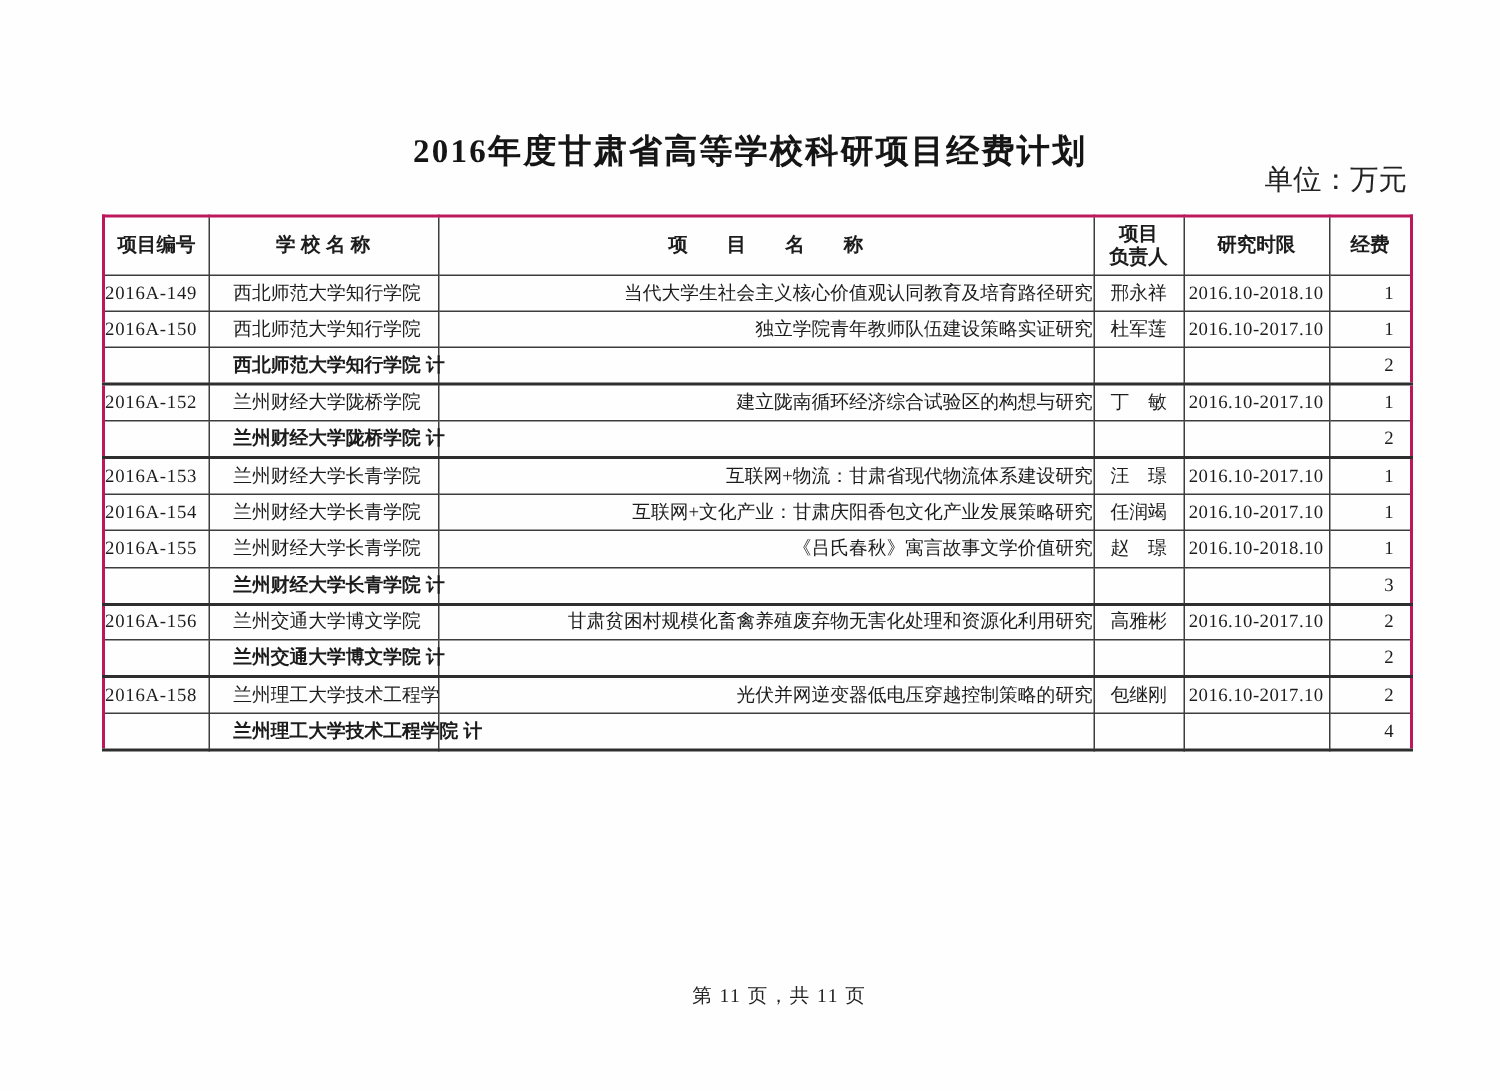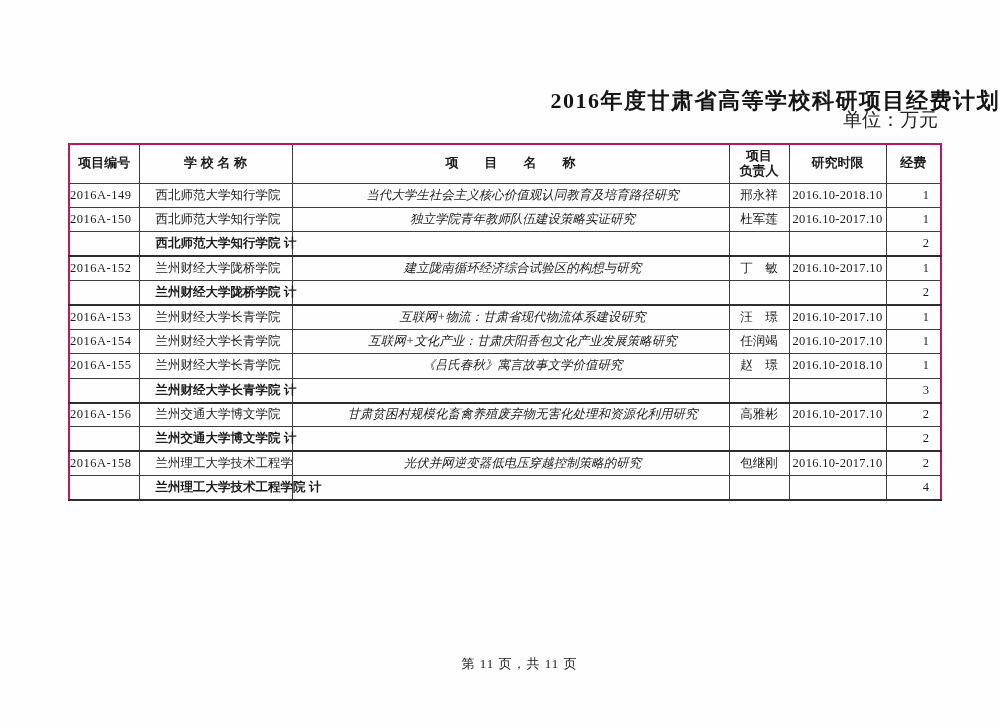--- a/index.html
+++ b/index.html
@@ -11,21 +11,21 @@
     position: relative;
     overflow: hidden;
   }
   .page {
     position: absolute; inset: 0;
     background: #fefefe;
   }
   .doc-title {
     position: absolute;
     top: 86px; left: 0; right: 0;
-    text-align: right;
+    text-align: center;
     font-size: 22px;
     font-weight: bold;
     letter-spacing: 1.5px;
     color: #151515;
   }
   .unit-note {
     position: absolute;
     top: 107px; right: 62px;
     font-size: 19px;
     color: #222;
@@ -52,21 +52,21 @@
   tr.header-row th {
     font-weight: bold;
     text-align: center;
     font-size: 13px;
     line-height: 1.15;
     font-family: "Liberation Sans", "DejaVu Sans", sans-serif;
   }
   tr.data-row, tr.subtotal-row { height: 24.4px; }
   td.c-id { font-size: 12.5px; letter-spacing: 0.5px; }
   td.c-school { text-align: left; padding-left: 16px; }
-  td.c-project { text-align: center; padding-left: 24px; font-style: italic; }
+  td.c-project { text-align: right; padding-left: 24px; }
   td.c-leader { text-align: center; }
   td.c-period { text-align: center; letter-spacing: 0.3px; }
   td.c-fund { text-align: right; padding-right: 11px; }
   tr.subtotal-row td.c-school {
     font-weight: bold;
     font-family: "Liberation Sans", "DejaVu Sans", sans-serif;
     font-size: 12.5px;
     overflow: visible;
     position: relative; z-index: 2;
     background: transparent;

